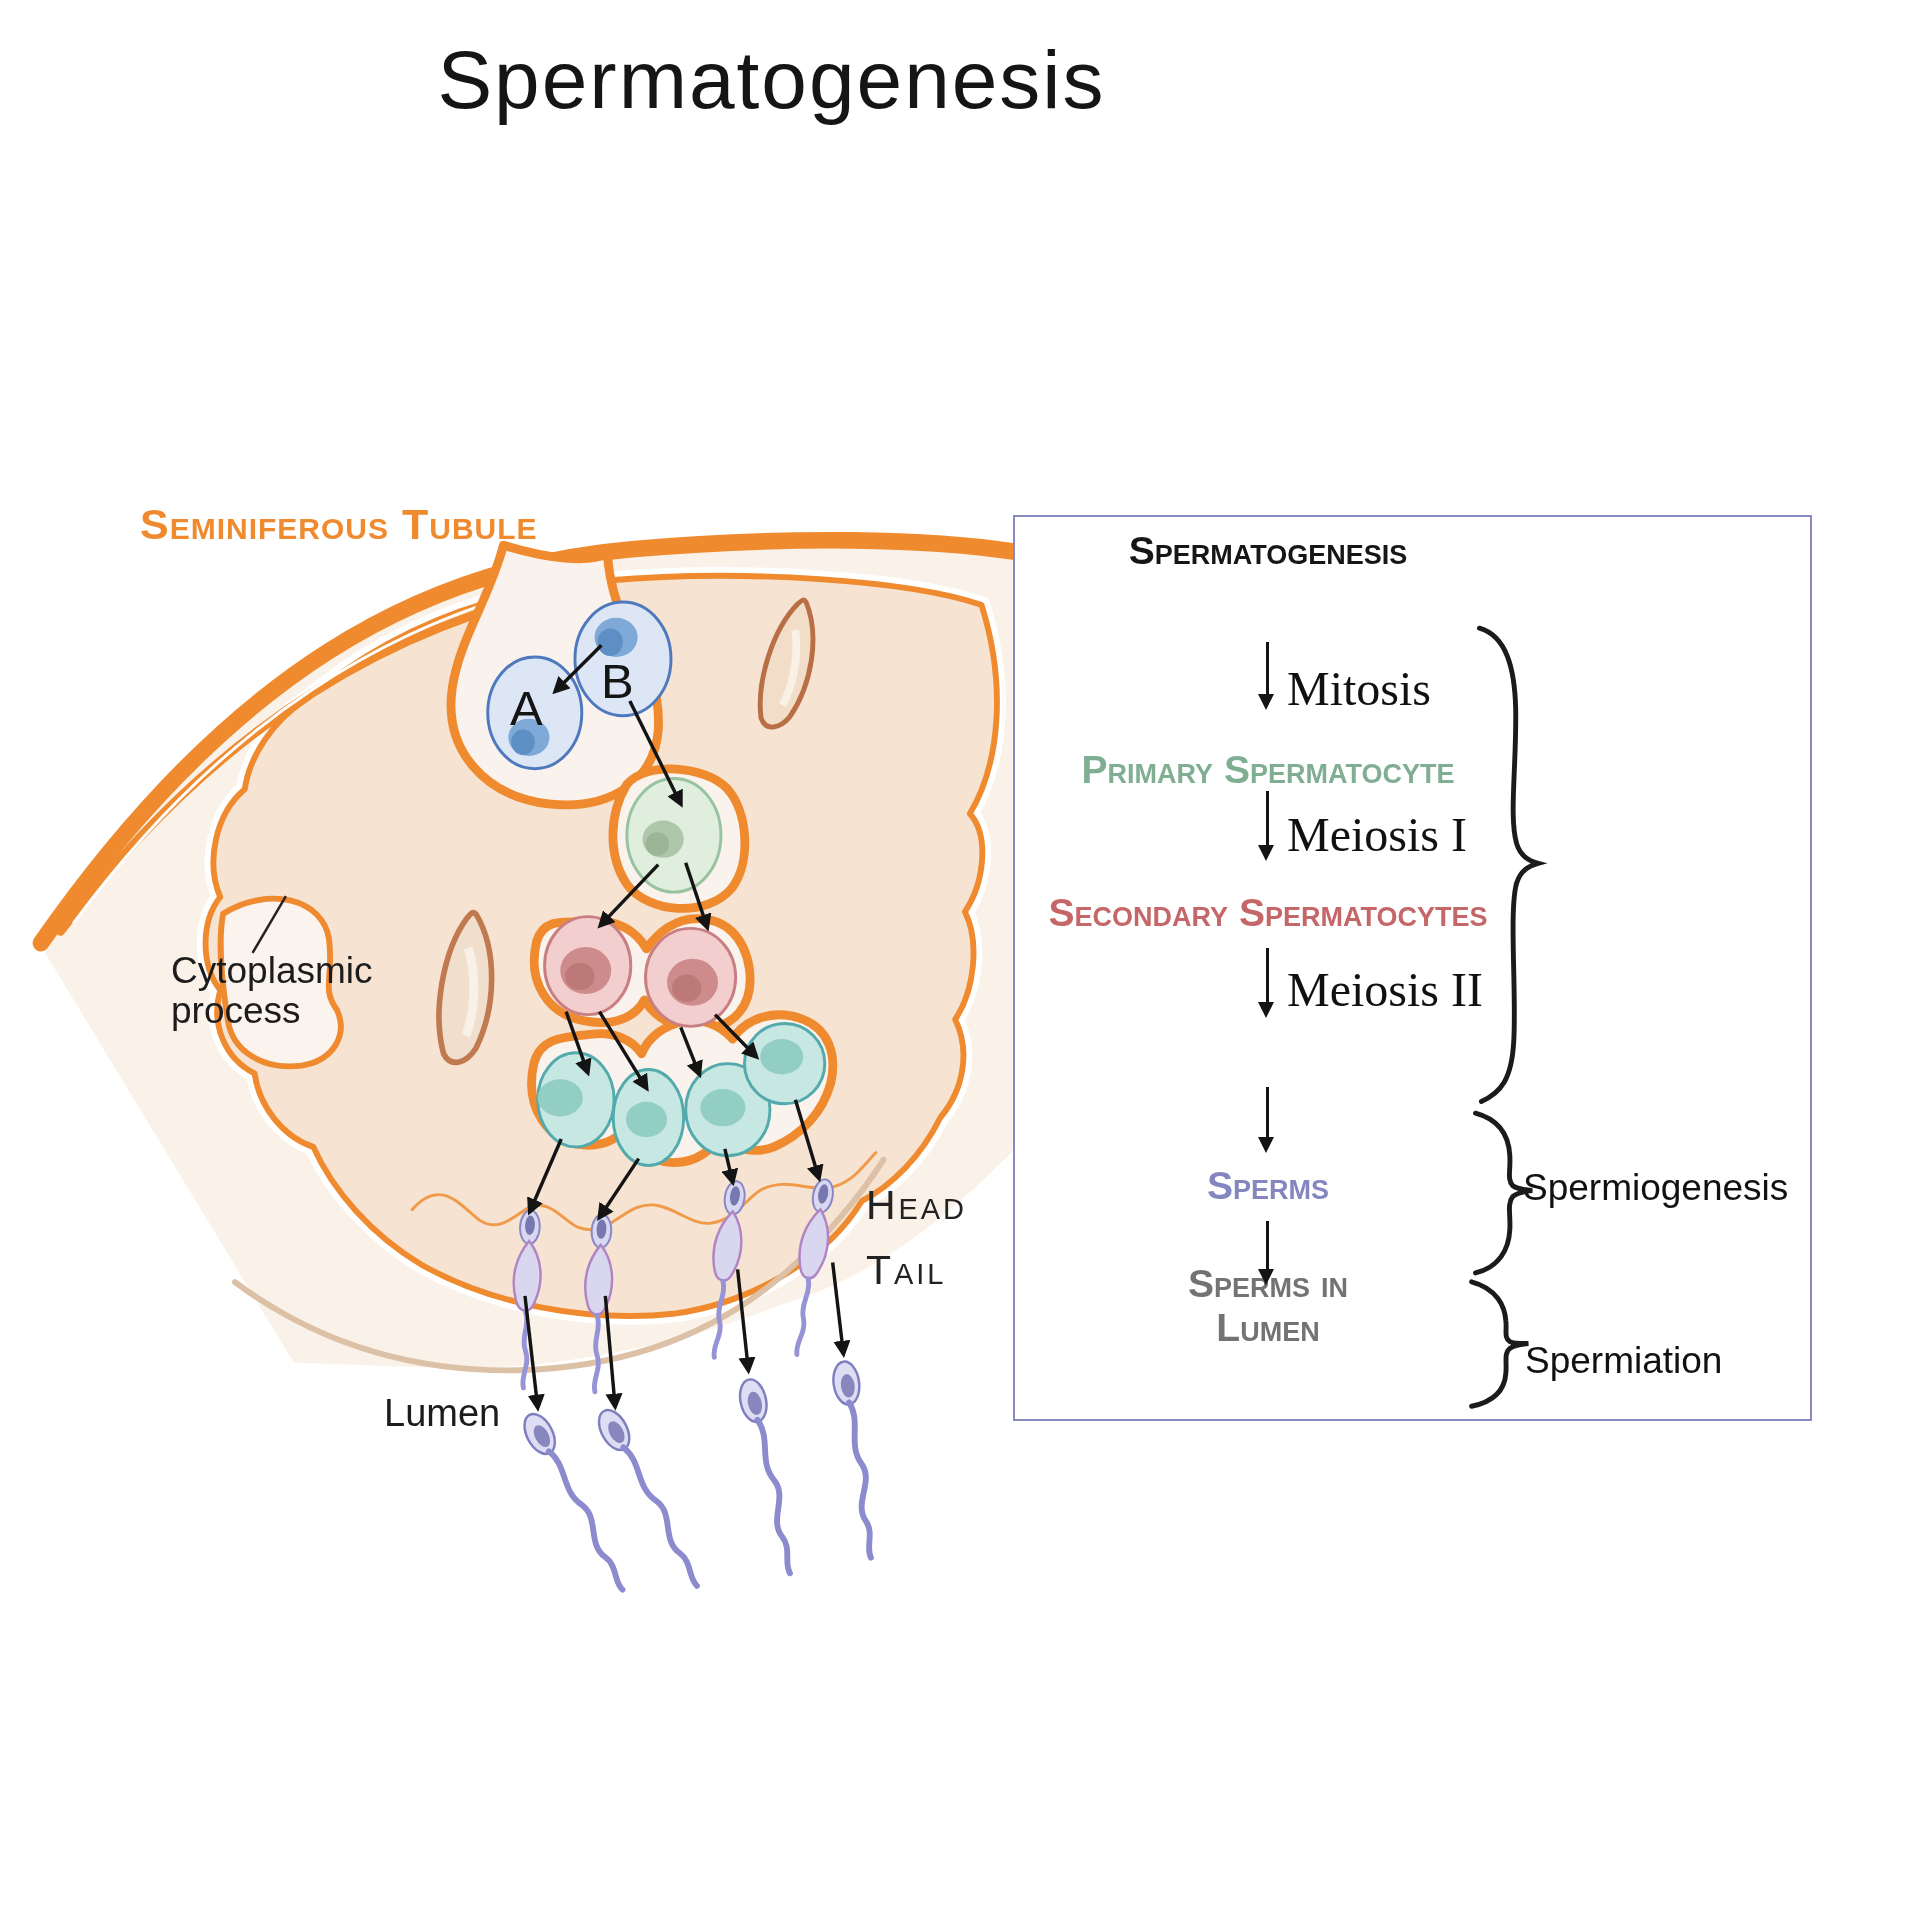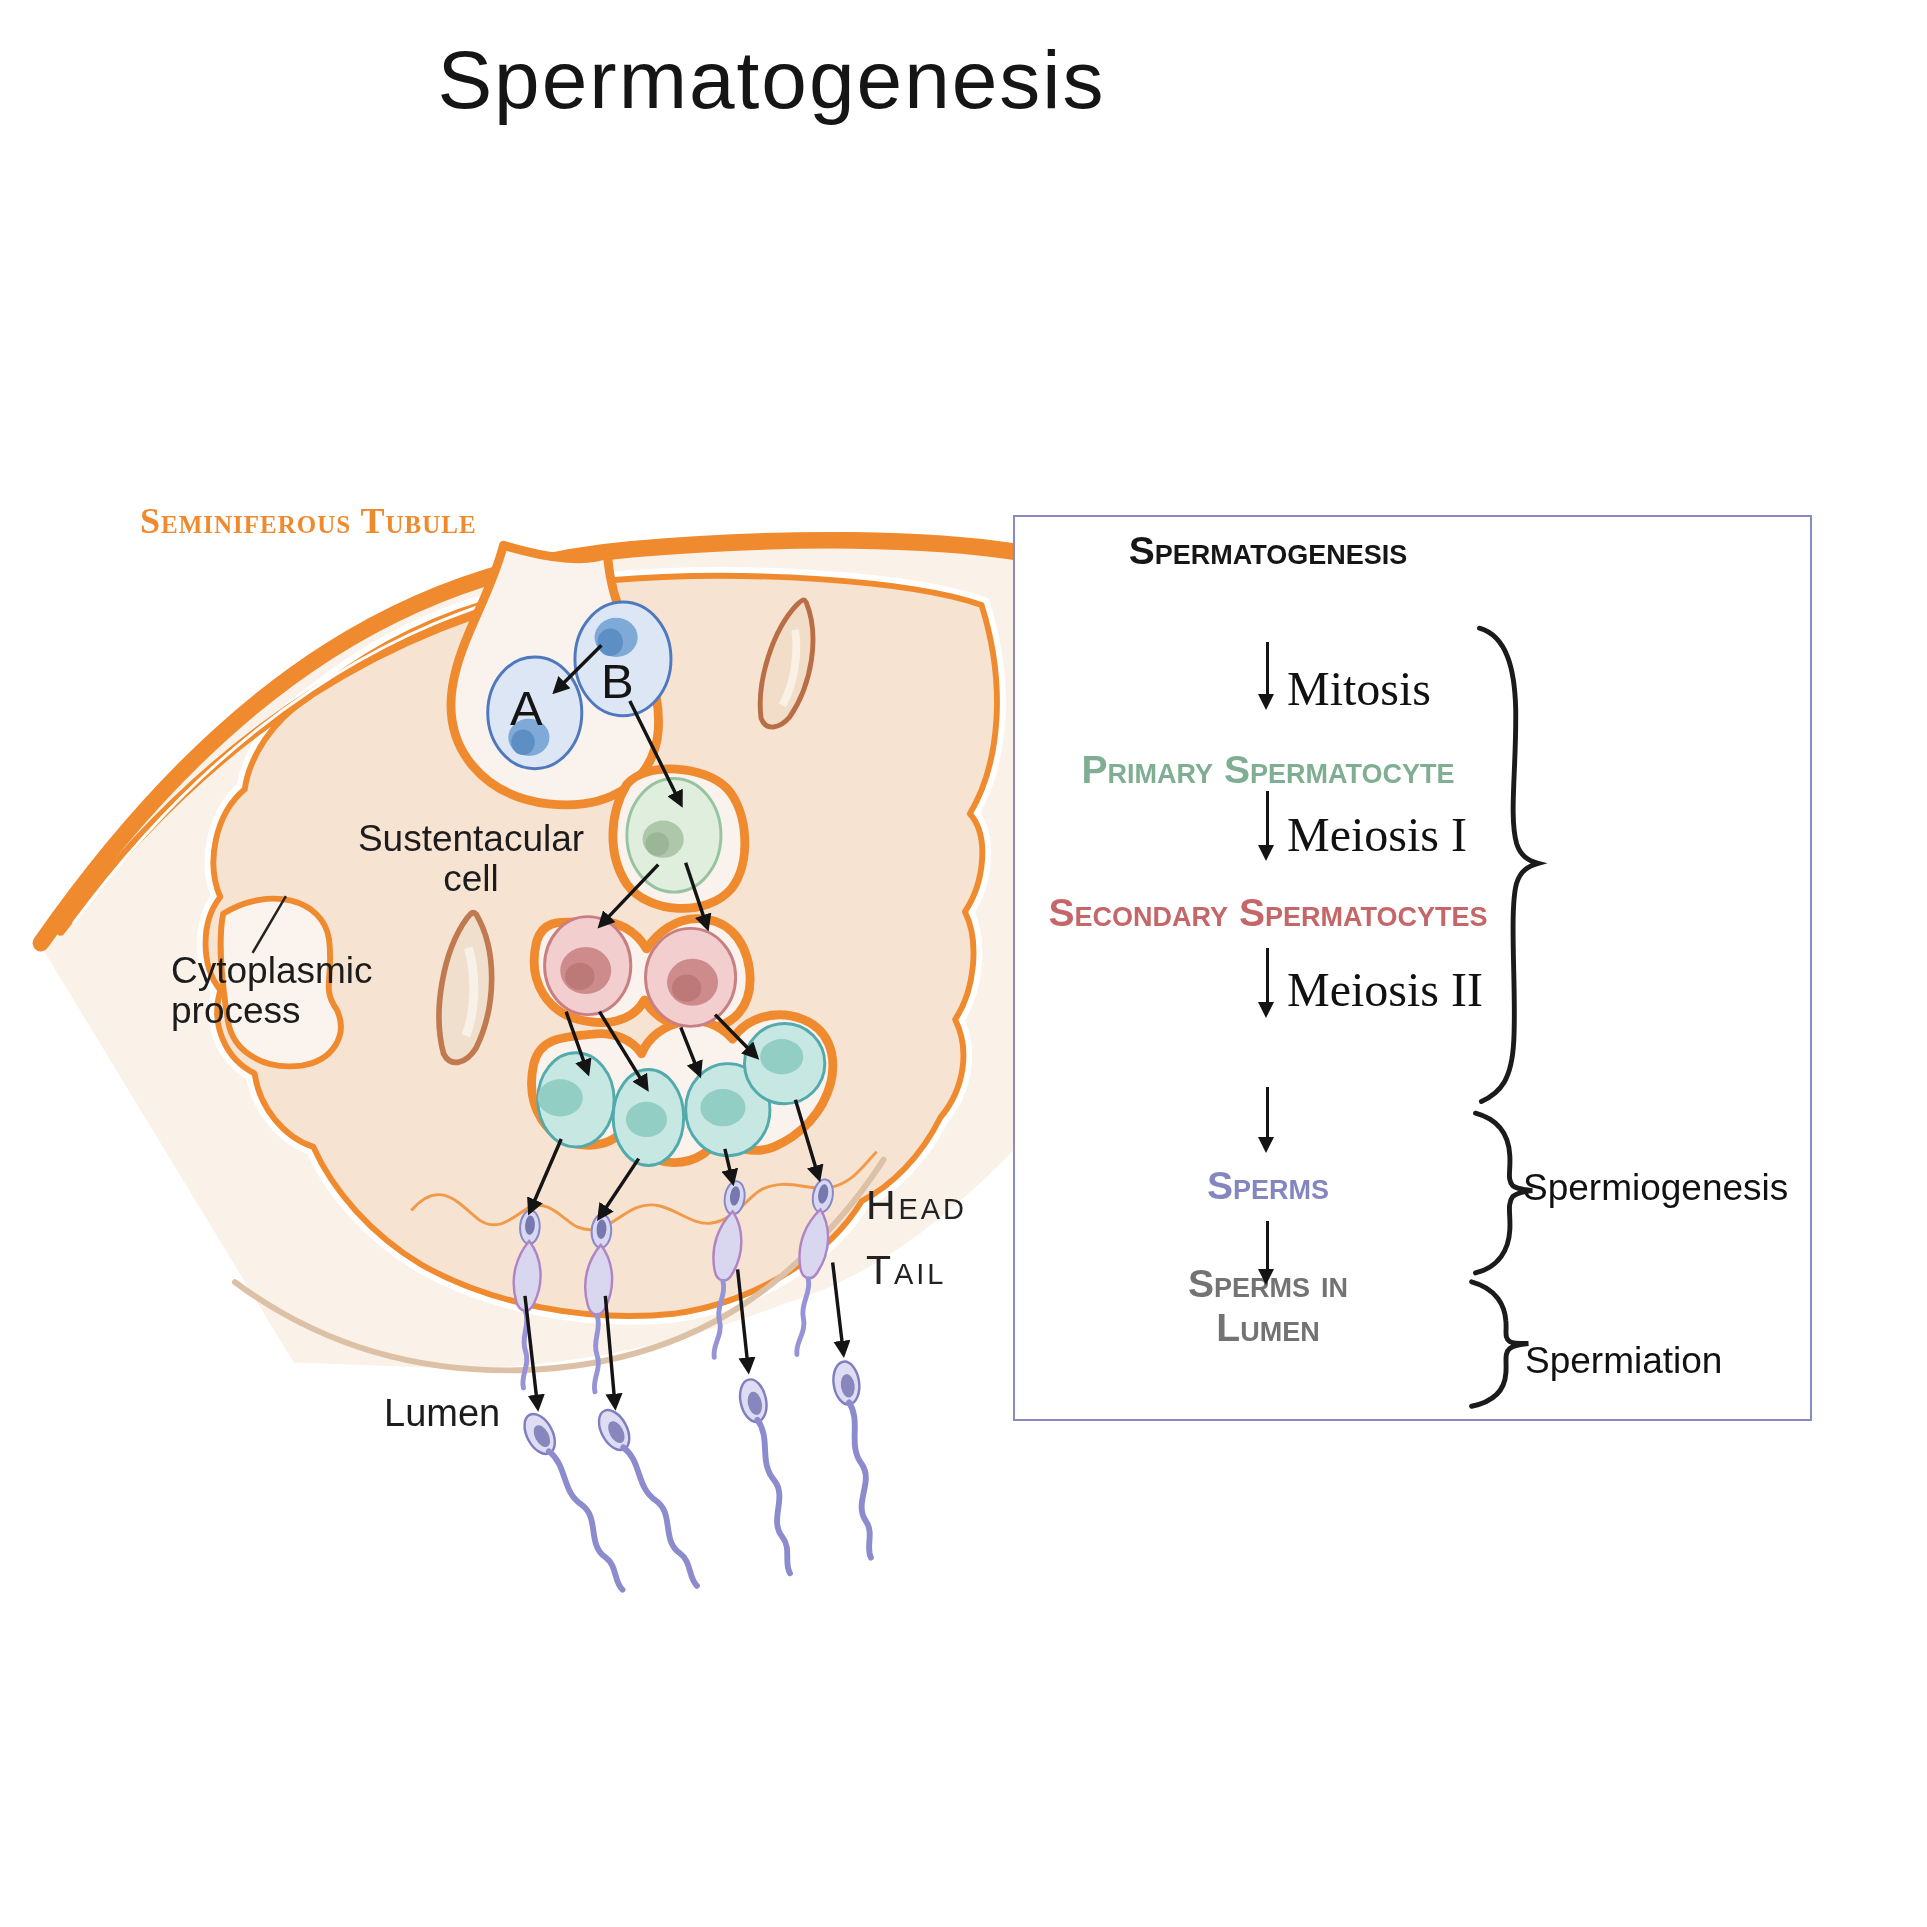--- a/index.html
+++ b/index.html
@@ -4,22 +4,22 @@
 <style>
   html,body{margin:0;padding:0;background:#ffffff;}
   #page{position:relative;width:1928px;height:1796px;background:#ffffff;overflow:hidden;
         font-family:"Liberation Sans", sans-serif;color:#1a1a1a;padding-left:16px;}
   .abs{position:absolute;}
   
   #main-title{left:0;top:33px;width:1543px;text-align:center;font-size:82px;font-weight:400;
               letter-spacing:2px;color:#151515;}
   
   .smallcaps{font-variant:small-caps;}
-  #label-semtubule{left:140px;top:500px;font-size:36px;font-weight:600;color:#ef8a2e;
-                   letter-spacing:1px;font-family:Liberation Serif, serif;}
+  #label-semtubule{left:140px;top:500px;font-size:43px;font-weight:600;color:#ef8a2e;
+                   letter-spacing:1px;}
   #label-sustentacular{left:316px;top:819px;width:310px;text-align:center;font-size:37px;
                        line-height:40px;color:#1c1c1c;}
   #label-cytoplasmic{left:171px;top:951px;font-size:37px;line-height:40px;color:#1c1c1c;}
   #label-lumen{left:384px;top:1392px;font-size:38px;color:#1c1c1c;}
   #label-head,#label-tail{font-size:41px;font-weight:500;letter-spacing:2.9px;color:#222;}
   #label-head{left:866px;top:1182px;}
   #label-tail{left:866px;top:1247px;}
   #label-cell-a{left:510px;top:680px;font-size:49px;color:#151515;}
   #label-cell-b{left:601px;top:653px;font-size:49px;color:#151515;}
   
@@ -226,24 +226,20 @@
         <line x1="618" y1="1322" x2="628" y2="1435" marker-end="url(#ah)"></line>
         <line x1="753" y1="1295" x2="764" y2="1398" marker-end="url(#ah)"></line>
         <line x1="850" y1="1288" x2="861" y2="1381" marker-end="url(#ah)"></line>
       </g>
 
       <line x1="258" y1="972" x2="292" y2="914" stroke="#222" stroke-width="2.5"></line>
     </svg>
   </div>
 
   <div class="abs smallcaps" id="label-semtubule">Seminiferous Tubule</div>
-  <div class="abs" id="label-sustentacular">
-    <div>Sustentacular</div>
-    <div>cell</div>
-  </div>
   <div class="abs" id="label-cytoplasmic">
     <div>Cytoplasmic</div>
     <div>process</div>
   </div>
   <div class="abs" id="label-lumen">Lumen</div>
   <div class="abs smallcaps" id="label-head">Head</div>
   <div class="abs smallcaps" id="label-tail">Tail</div>
   <div class="abs" id="label-cell-a">A</div>
   <div class="abs" id="label-cell-b">B</div>
 

